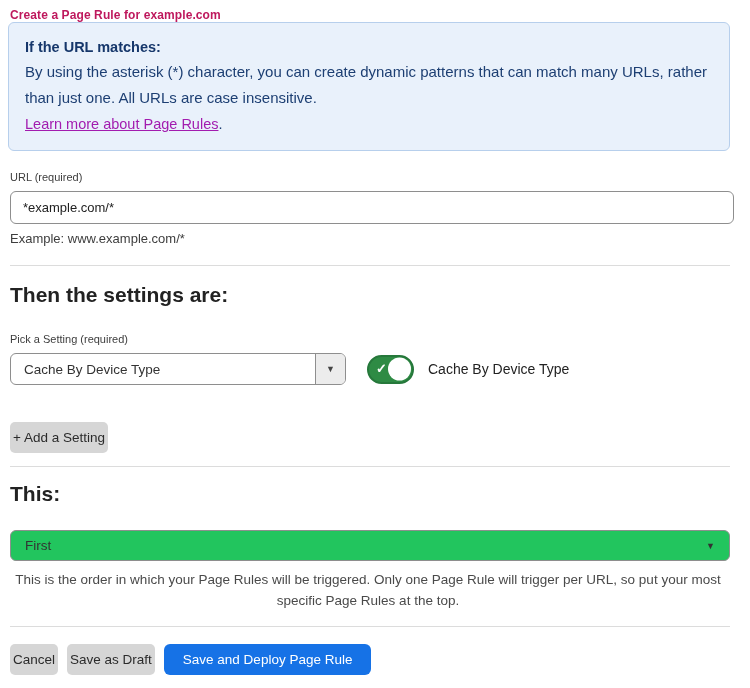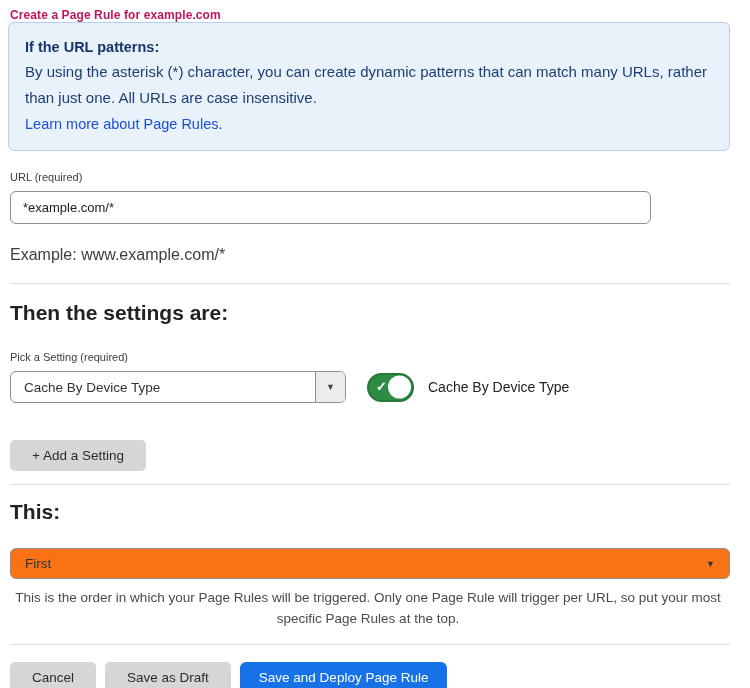--- a/index.html
+++ b/index.html
@@ -29,35 +29,35 @@
   }
   .info-heading {
     color: #16376b; font-weight: bold; font-size: 14.5px;
     line-height: 24px;
   }
   .info-body {
     color: #1d3f73; font-size: 15px; line-height: 26px;
   }
   .info-link-line { font-size: 14.5px; line-height: 26px; color: #1d3f73; }
   .info-link {
-    color: #1d4ed8; cursor: pointer;
+    color: #a21caf; text-decoration: underline; cursor: pointer;
   }
 
   .field-label { font-size: 11px; color: #3d3d3d; margin-bottom: 8px; }
 
   .text-input {
-    width: 641px; height: 33px;
+    width: 724px; height: 33px;
     border: 1px solid #8e8e8e; border-radius: 6px;
     font-family: "Liberation Sans", sans-serif;
     font-size: 13px; color: #222;
     padding: 0 12px;
     background: #fff;
     outline: none;
   }
-  .field-helper { font-size: 16px; color: #3d3d3d; margin-top: 22px; }
+  .field-helper { font-size: 13px; color: #3d3d3d; margin-top: 7px; }
 
   .divider { border: none; border-top: 1px solid #dcdcdc; width: 720px; }
   .divider-1 { margin-top: 19px; margin-bottom: 17px; }
   .divider-2 { margin-top: 13px; margin-bottom: 15px; }
   .divider-3 { margin-top: 15px; margin-bottom: 17px; }
 
   .section-heading { font-size: 21px; font-weight: bold; color: #222; }
   .section-heading.settings { margin-bottom: 26px; }
   .section-heading.order { margin-bottom: 24px; }
 
@@ -99,55 +99,55 @@
     transform: translateY(-50%);
     width: 23px; height: 23px; border-radius: 50%;
     background: #fff;
   }
   .toggle-text { font-size: 14px; color: #222; margin-left: 14px; }
 
   .btn {
     display: inline-flex; align-items: center; justify-content: center;
     height: 31px; border: none; border-radius: 5px;
     font-family: "Liberation Sans", sans-serif;
-    font-size: 13.5px; cursor: pointer; padding: 0 22px;
+    font-size: 13.5px; cursor: pointer; padding: 0 3px;
   }
   .btn-gray { background: #d6d6d6; color: #2b2b2b; }
   .btn-blue { background: #1672e6; color: #ffffff; border-radius: 6px; padding: 0 19px; }
 
   .add-setting-btn { margin-bottom: 0; }
 
   
   .order-select {
     width: 720px; height: 31px;
     border: 1px solid #8e8e8e; border-radius: 6px;
     display: flex; align-items: center; justify-content: space-between;
     padding: 0 14px; font-size: 13.5px; color: #333;
-    cursor: pointer; background: #f97316;
+    cursor: pointer; background: #22c55e;
     margin-bottom: 8px;
   }
   .order-arrow { font-size: 9px; color: #333; }
 
   .order-helper {
     font-size: 13.5px; color: #4a4a4a; line-height: 21px;
     width: 716px;
     text-align: center;
   }
 
   .footer-actions { display: flex; gap: 9px; }
 </style>
 </head>
 <body>
 
 <div class="container">
 
   <h1 class="page-title">Create a Page Rule for example.com</h1>
 
   <div class="info-box">
-    <div class="info-heading">If the URL patterns:</div>
+    <div class="info-heading">If the URL matches:</div>
     <div class="info-body">By using the asterisk (*) character, you can create dynamic patterns that can match many URLs, rather than just one. All URLs are case insensitive.</div>
     <div class="info-link-line"><span class="info-link">Learn more about Page Rules</span><span>.</span></div>
   </div>
 
   <div class="field-label">URL (required)</div>
   <input class="text-input" type="text" value="*example.com/*" style="">
   <div class="field-helper">Example: www.example.com/*</div>
 
   <hr class="divider divider-1">
 

